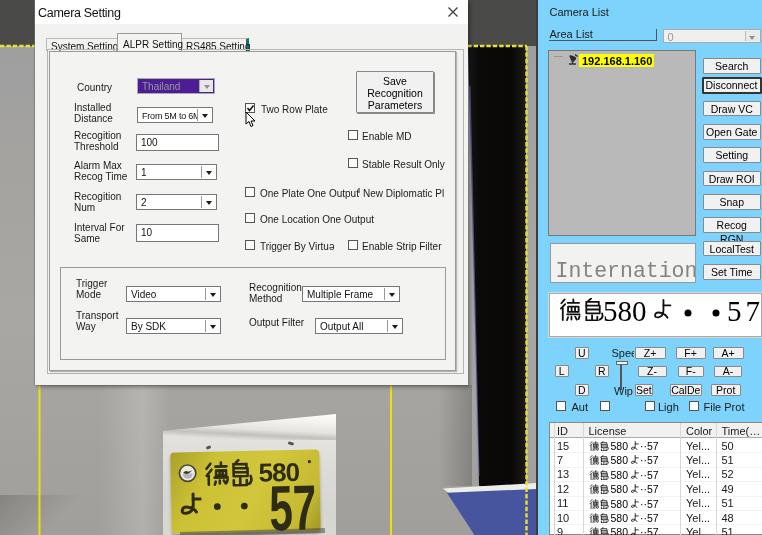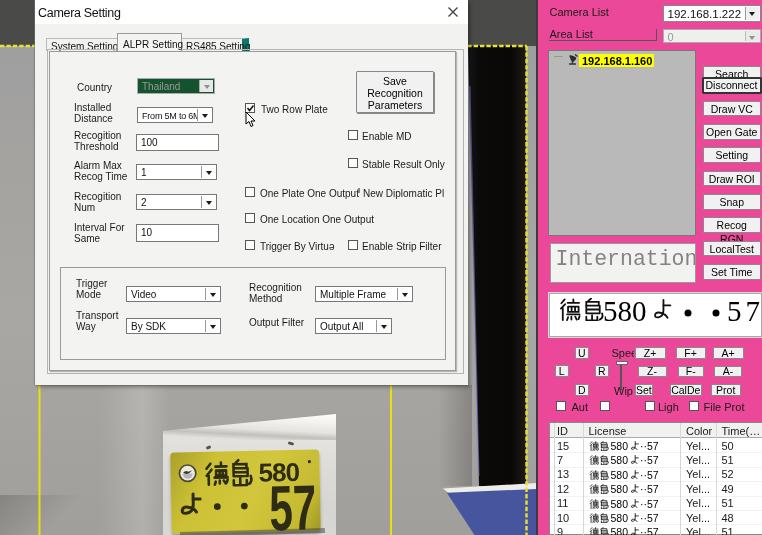--- a/index.html
+++ b/index.html
@@ -83,33 +83,33 @@
   </div>
   <div id="dialog" class="abs" style="left:35px;top:0;width:433px;height:385px;background:#f2f2f1;box-shadow:2px 2px 4px rgba(0,0,0,.35),-1px 0 0 rgba(120,120,118,.6),0 1px 0 rgba(120,120,118,.4)">
     <div class="abs" style="left:0;top:0;width:433px;height:24px;background:#fff"></div>
     <div class="abs" style="left:3px;top:6px;font-size:12.5px;color:#111;letter-spacing:-0.3px">Camera Setting</div>
     <svg class="abs" style="left:413px;top:7px" width="10" height="10" viewBox="0 0 10 10">
         <path d="M0.5 0.5 L9.5 9.5 M9.5 0.5 L0.5 9.5" stroke="#444" stroke-width="1.4"></path>
       </svg>
 
     <div class="tab" style="left:11px;top:38px;width:71px;height:13px;border-top:1px solid #bbb;border-left:1px solid #bbb;padding:2px 0 0 4px">System Setting</div>
     <div class="tab" style="left:82px;top:33px;width:65px;height:18px;background:#f4f4f3;border:1px solid #999;border-bottom:none;padding:5px 0 0 5px;z-index:2">ALPR Setting</div>
-    <div class="tab" style="left:147px;top:38px;width:67px;height:13px;border-top:1px solid #bbb;border-right:7px solid #0f766e;padding:2px 0 0 4px">RS485 Setting</div>
+    <div class="tab" style="left:147px;top:38px;width:67px;height:13px;border-top:1px solid #bbb;border-right:3px solid #0f766e;padding:2px 0 0 4px">RS485 Setting</div>
 
     <div class="abs" style="left:12px;top:49px;width:417px;height:325px;border:1px solid #b4b4b3"></div>
     <div class="abs" style="left:14px;top:51px;width:407px;height:320px;background:#f3f3f2;border:1px solid #9a9a9a;box-shadow:1px 1px 1px rgba(120,120,120,.5)"></div>
 
     <div class="lbl" style="left:42px;top:82px">Country</div>
     <div class="lbl" style="left:39px;top:102px">Installed<br>Distance</div>
     <div class="lbl" style="left:39px;top:130px">Recogition<br>Threshold</div>
     <div class="lbl" style="left:39px;top:160px">Alarm Max<br>Recog Time</div>
     <div class="lbl" style="left:39px;top:191px">Recogition<br>Num</div>
     <div class="lbl" style="left:39px;top:222px">Interval For<br>Same</div>
 
-    <div class="combo" style="left:102px;top:78px;width:78px;height:16px;background:#14532d;border-color:#aaa">
+    <div class="combo" style="left:102px;top:78px;width:78px;height:16px;background:#4c1d95;border-color:#aaa">
         <span class="tx" style="color:#9a9a99">Thailand</span>
         <span class="darr gray" style="background:#e8e8e7;border-left-color:#aaa"></span>
       </div>
     <div class="combo" style="left:102px;top:107px;width:76px;height:16px">
         <span class="tx" style="font-size:9px;letter-spacing:-0.2px;top:3px">From 5M to 6M</span>
         <span class="darr"></span>
       </div>
     <div class="combo" style="left:101px;top:134px;width:83px;height:17px">
         <span class="tx">100</span>
       </div>
@@ -154,26 +154,26 @@
     <div class="combo" style="left:91px;top:286px;width:95px;height:16px">
         <span class="tx">Video</span>
         <span class="darr"></span>
       </div>
     <div class="lbl" style="left:41px;top:310px">Transport<br>Way</div>
     <div class="combo" style="left:91px;top:318px;width:95px;height:16px">
         <span class="tx">By SDK</span>
         <span class="darr"></span>
       </div>
     <div class="lbl" style="left:214px;top:282px">Recognition<br>Method</div>
-    <div class="combo" style="left:280px;top:286px;width:98px;height:16px">
+    <div class="combo" style="left:267px;top:286px;width:98px;height:16px">
         <span class="tx">Multiple Frame</span>
         <span class="darr"></span>
       </div>
     <div class="lbl" style="left:214px;top:317px">Output Filter</div>
-    <div class="combo" style="left:280px;top:318px;width:77px;height:16px">
+    <div class="combo" style="left:280px;top:318px;width:88px;height:16px">
         <span class="tx">Output All</span>
         <span class="darr"></span>
       </div>
   </div>
   <svg width="0" height="0" style="position:absolute">
     <defs>
       <symbol id="ktoku" viewBox="0 0 24 24">
         <g stroke="#101010" stroke-width="1.9" fill="none" stroke-linecap="round">
           <path d="M7 1.5 L3.5 5.5 M7.5 6.5 L3 11 M5 10.5 V23"></path>
           <path d="M10 5 H22 M16 1.5 V5"></path>
@@ -193,56 +193,52 @@
       </symbol>
       <symbol id="kyo" viewBox="0 0 24 24">
         <g stroke="#101010" stroke-width="2" fill="none" stroke-linecap="round">
           <path d="M12.5 1 V12 Q12.5 19 7 20 Q2.5 20.5 3.5 17 Q4.5 14 9 15 Q15 16.5 17 20.5"></path>
           <path d="M12.5 7 H20"></path>
         </g>
       </symbol>
     </defs>
   </svg>
   <div class="abs" style="left:536px;top:0;width:1.6px;height:535px;background:#3c3c3c"></div>
-  <div id="panel" class="abs" style="left:537.5px;top:0;width:224.5px;height:535px;background:#ec4899">
+  <div id="panel" class="abs" style="left:537.5px;top:0;width:224.5px;height:535px;background:#7dd3fc">
     <div class="lbl" style="left:12px;top:7px">Camera List</div>
-    <div class="combo" style="left:125px;top:5px;width:98px;height:17px;border-color:#888">
-        <span class="tx" style="font-size:11.5px;top:2px">192.168.1.222</span>
-        <span class="darr" style="background:#f0f0f0"></span>
-      </div>
     <div class="lbl" style="left:12px;top:29px">Area List</div>
     <div class="abs" style="left:11px;top:29px;width:108px;height:12px;border-bottom:1.5px solid #555;border-right:1.5px solid #555"></div>
     <div class="combo" style="left:125px;top:29px;width:98px;height:14px;background:#efefee;border-color:#aaa">
         <span class="tx" style="color:#999;top:1px">0</span>
         <span class="darr gray" style="background:#e9e9e8;border-left-color:#bbb"></span>
       </div>
 
     <div class="abs" style="left:10px;top:50px;width:148px;height:186px;background:#b9b9b9;border:1px solid #777"></div>
     <div class="abs" style="left:16.5px;top:56px;width:9px;height:1.2px;background:#9a9a7a"></div>
     <svg class="abs" style="left:29px;top:54px" width="12" height="12" viewBox="0 0 12 12">
       <path d="M2 10 L9 10 M5.5 7.5 L5.5 10" stroke="#333" stroke-width="1.4"></path>
       <path d="M2.5 2.5 Q2 0.8 4 1.3 L8 2.8 Q10 3.6 8.8 5.2 L7.2 7.2 Q6 8.4 4.4 7.2 Z" fill="#2a2a2a"></path>
       <path d="M8 0.5 L10.5 2.5" stroke="#2a2a2a" stroke-width="1.3"></path>
     </svg>
     <div class="abs" style="left:41px;top:53.5px;width:75px;height:13.5px;background:#ffff00"></div>
     <div class="abs" style="left:44.5px;top:55px;font-size:11px;font-weight:700;color:#000">192.168.1.160</div>
 
-    <div class="btn" style="left:165px;top:66px;width:58.5px;height:15.5px;line-height:14px">Search</div>
+    <div class="btn" style="left:165px;top:58px;width:58.5px;height:15.5px;line-height:14px">Search</div>
     <div class="btn" style="left:164px;top:76.5px;width:60px;height:17px;line-height:15px;border:1px solid #333;box-shadow:0 0 0 1px #333 inset">Disconnect</div>
     <div class="btn" style="left:165px;top:100.7px;width:58.5px;height:15.5px;line-height:14px">Draw VC</div>
     <div class="btn" style="left:165px;top:124px;width:58.5px;height:15.5px;line-height:14px">Open Gate</div>
     <div class="btn" style="left:165px;top:147.3px;width:58.5px;height:15.5px;line-height:14px">Setting</div>
     <div class="btn" style="left:165px;top:170.7px;width:58.5px;height:15.5px;line-height:14px">Draw ROI</div>
     <div class="btn" style="left:165px;top:194px;width:58.5px;height:15.5px;line-height:14px">Snap</div>
     <div class="btn" style="left:165px;top:217.3px;width:58.5px;height:15.5px;line-height:14px">Recog RGN</div>
     <div class="btn" style="left:165px;top:240.7px;width:58.5px;height:15.5px;line-height:14px">LocalTest</div>
     <div class="btn" style="left:165px;top:264px;width:58.5px;height:15.5px;line-height:14px">Set Time</div>
 
     <div class="abs" style="left:12px;top:243px;width:146px;height:40px;background:#f2f2f1;border:1px solid #999;overflow:hidden">
-      <div class="abs" style="left:5px;top:3px;font-family:'Liberation Mono',monospace;font-size:21.5px;color:#838383;white-space:nowrap">Internation</div>
+      <div class="abs" style="left:5px;top:15px;font-family:'Liberation Mono',monospace;font-size:21.5px;color:#838383;white-space:nowrap">Internation</div>
     </div>
 
     <div class="abs" style="left:11px;top:293px;width:213px;height:44px;background:#fff;border:1px solid #aaa;box-shadow:0 0 0 1px #d5d5d4">
       <svg width="211" height="42" viewBox="0 0 211 42" style="position:absolute;left:0;top:0">
         <use href="#ktoku" x="8" y="4" width="23" height="23"></use>
         <use href="#kshima" x="32" y="4" width="23" height="23"></use>
         <text x="53" y="27" font-size="29" fill="#000" font-family="Liberation Serif">580</text>
         <use href="#kyo" x="102" y="5" width="22" height="22"></use>
         <circle cx="138" cy="19" r="3.5" fill="#000"></circle>
         <circle cx="166" cy="19" r="3.5" fill="#000"></circle>

